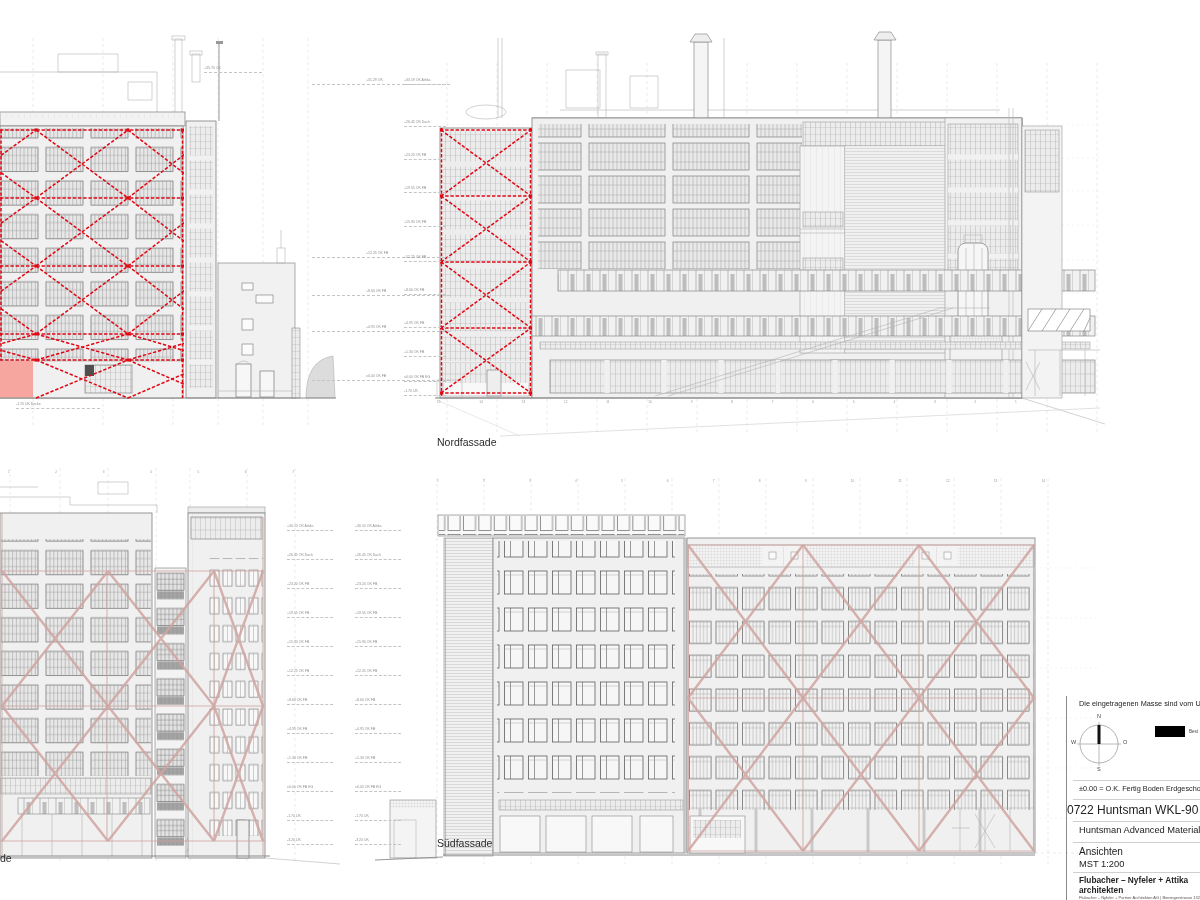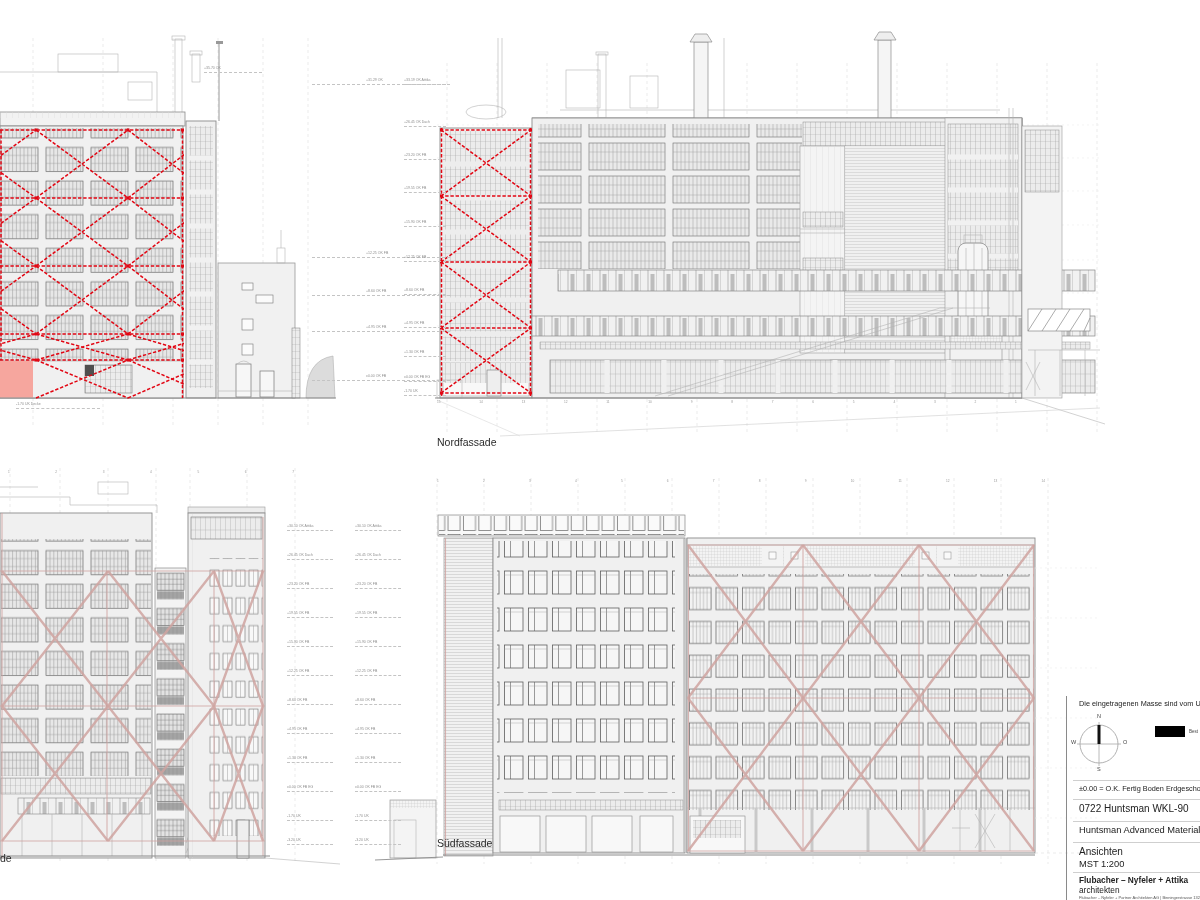--- a/index.html
+++ b/index.html
@@ -74,26 +74,26 @@
   #ticks-south{left:437px;top:471px;width:608px}
   #ticks-bl{left:8px;top:462px;width:286px}
 
   
   .titleblock{position:absolute;left:1066px;top:688px;width:134px;height:212px;
               border-left:1px solid #8a8a8a;color:#222}
   .tb-abs{position:absolute;white-space:nowrap}
   .tb-note{left:12px;top:3px;font-size:7.3px}
   .tb-hr{position:absolute;left:6px;width:200px;border-top:1px solid #cfcfcf}
   .tb-datum{left:12px;top:88px;font-size:7.3px}
-  .tb-project{left:12px;top:107px;font-size:10px}
+  .tb-project{left:0;top:107px;font-size:12px}
   .tb-client{left:12px;top:129px;font-size:9.3px}
   .tb-sheet{left:12px;top:150px;font-size:10px}
   .tb-scale{left:12px;top:163px;font-size:9.3px}
   .tb-firm1{left:12px;top:179px;font-size:8.3px;font-weight:bold}
-  .tb-firm2{left:12px;top:189px;font-size:8.3px;font-weight:normal}
+  .tb-firm2{left:12px;top:189px;font-size:8.3px;font-weight:bold}
   .tb-addr{left:12px;top:199px;font-size:4px;color:#555}
   .tb-web{left:12px;top:204px;font-size:4px;color:#555}
   .tb-bottom{position:absolute;left:4px;top:208px;width:200px;border-top:1px solid #8a8a8a}
 
   .compass{position:absolute;left:4px;top:18px;width:58px;height:62px}
   .compass .pt-label{position:absolute;font-size:5.5px;color:#444}
   .cl-n{left:26px;top:-1px}.cl-s{left:26px;top:52px}.cl-w{left:0px;top:25px}.cl-o{left:52px;top:25px}
   .legend{position:absolute;left:88px;top:30px;display:flex;align-items:center}
   .legend-swatch{display:inline-block;width:30px;height:11px;background:#000}
   .legend-label{font-size:4.5px;color:#444;margin-left:4px}

